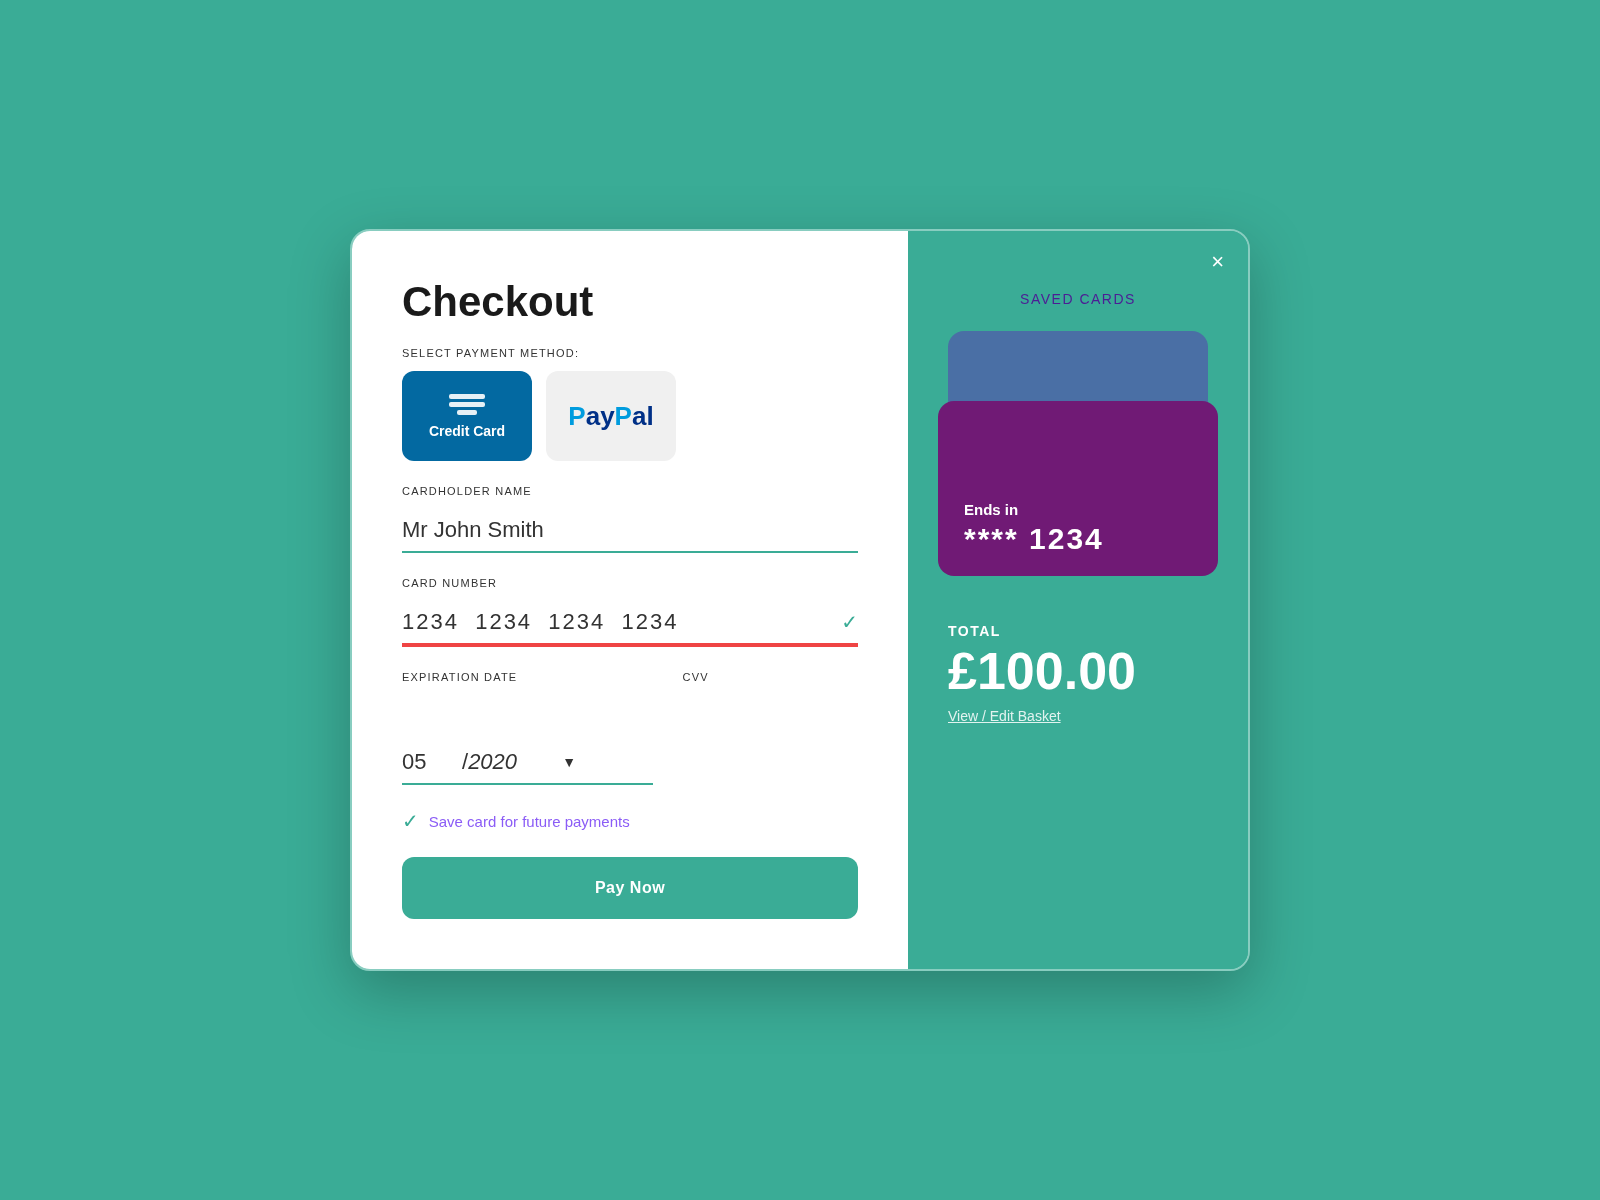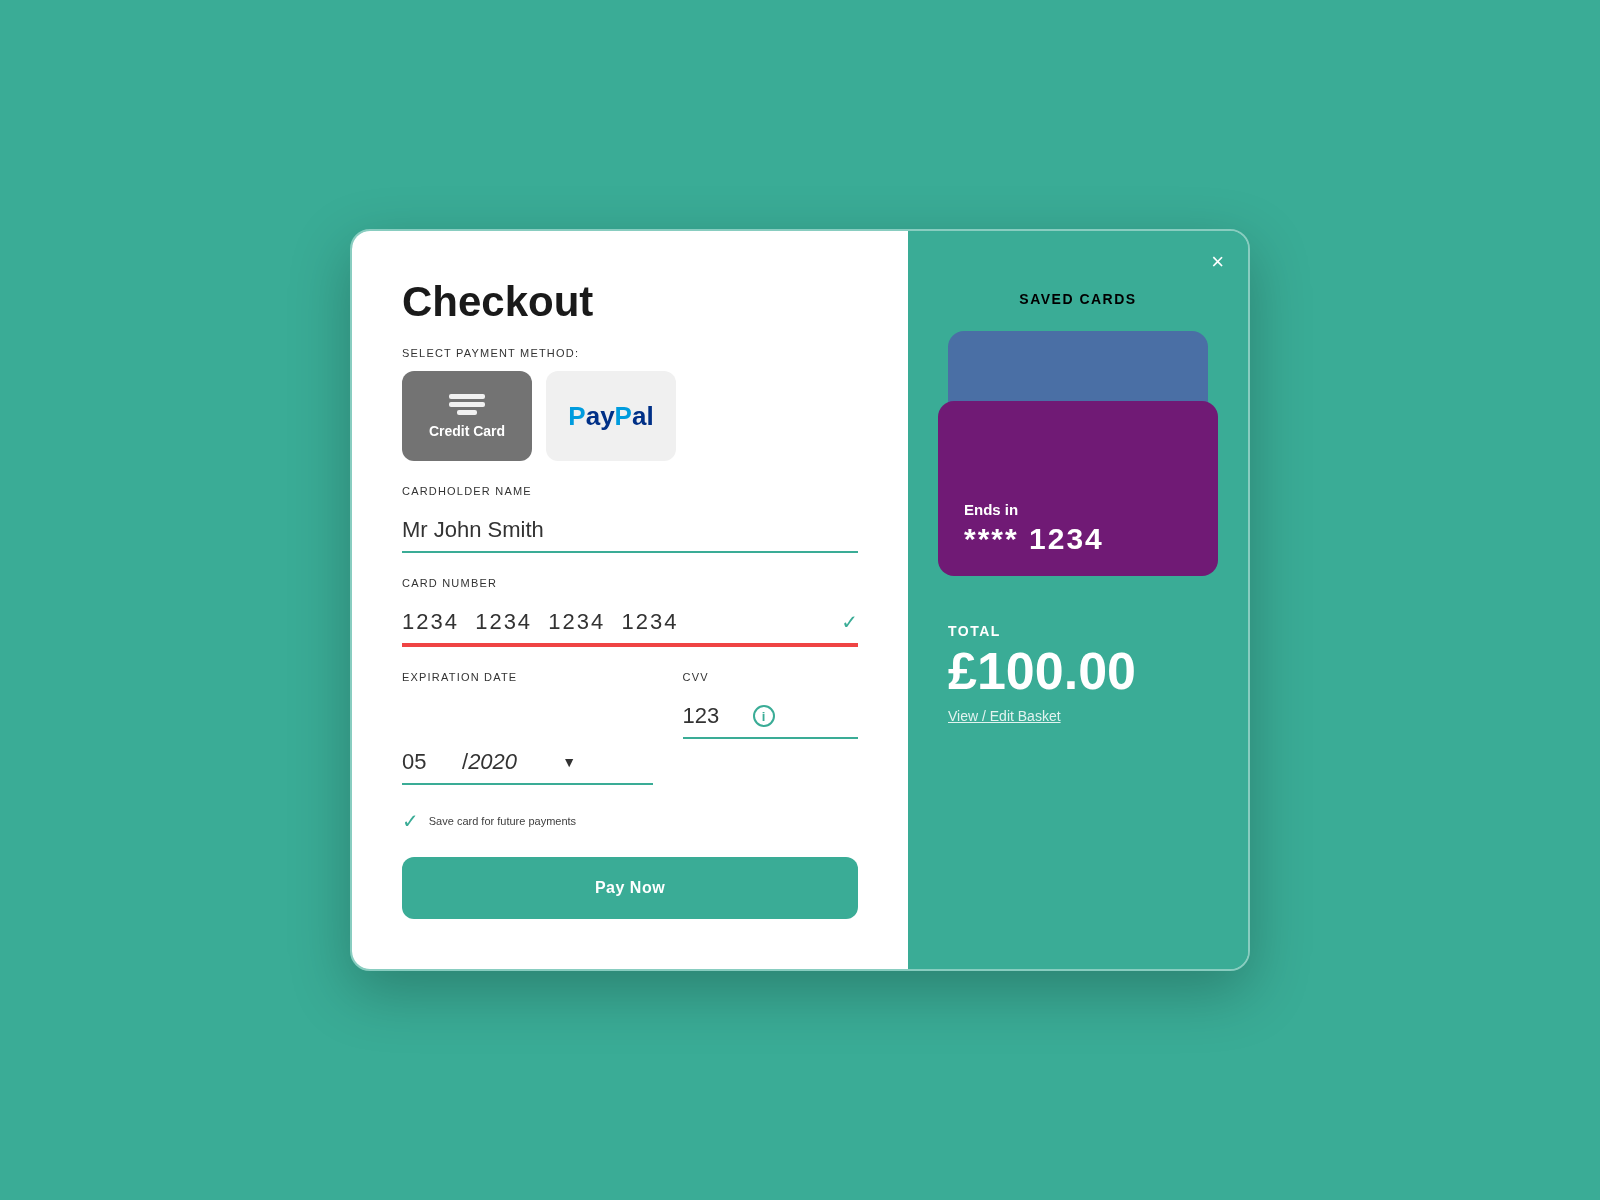--- a/index.html
+++ b/index.html
@@ -55,21 +55,21 @@
       flex-direction: column;
       align-items: center;
       justify-content: center;
       gap: 8px;
       cursor: pointer;
       border: none;
       font-size: 14px;
       font-weight: 700;
     }
     .payment-btn.active {
-      background: #737373;
+      background: #0369a1;
       color: #fff;
     }
     .payment-btn.inactive {
       background: #f0f0f0;
       color: #333;
     }
     .credit-card-icon {
       display: flex;
       flex-direction: column;
       gap: 3px;
@@ -202,22 +202,22 @@
     .save-card-row {
       display: flex;
       align-items: center;
       gap: 10px;
     }
     .save-card-check {
       color: #3aac96;
       font-size: 20px;
     }
     .save-card-label {
-      font-size: 11px;
-      color: #404040;
+      font-size: 15px;
+      color: #8b5cf6;
     }
     .pay-btn {
       background: #3aac96;
       color: #fff;
       border: none;
       border-radius: 12px;
       padding: 22px;
       font-size: 16px;
       font-weight: 800;
       cursor: pointer;
@@ -242,23 +242,23 @@
       color: #fff;
       font-size: 22px;
       cursor: pointer;
       background: none;
       border: none;
       font-weight: 300;
       line-height: 1;
     }
     .saved-cards-title {
       font-size: 14px;
-      font-weight: 700;
+      font-weight: 400;
       letter-spacing: 1.5px;
-      color: #000000;
+      color: #4c1d95;
       text-transform: uppercase;
       margin-bottom: 24px;
       margin-top: 20px;
     }
     .cards-stack {
       position: relative;
       width: 280px;
       height: 260px;
       margin-bottom: 32px;
     }
@@ -366,24 +366,20 @@
         <div class="section-label">EXPIRATION DATE</div>
         <div class="date-input-row">
           <input class="date-field" type="text" value="05" style="">
           <span class="date-slash">/</span>
           <input class="date-year" type="text" value="2020" style="">
           <span class="dropdown-arrow">▼</span>
         </div>
       </div>
       <div class="cvv-group">
         <div class="section-label">CVV</div>
-        <div class="cvv-input-row">
-          <input class="cvv-field" type="text" value="123" style="">
-          <div class="info-icon">i</div>
-        </div>
       </div>
     </div>
 
     <div class="save-card-row">
       <span class="save-card-check">✓</span>
       <span class="save-card-label">Save card for future payments</span>
     </div>
 
     <button class="pay-btn">
       <span>Pay Now</span>

